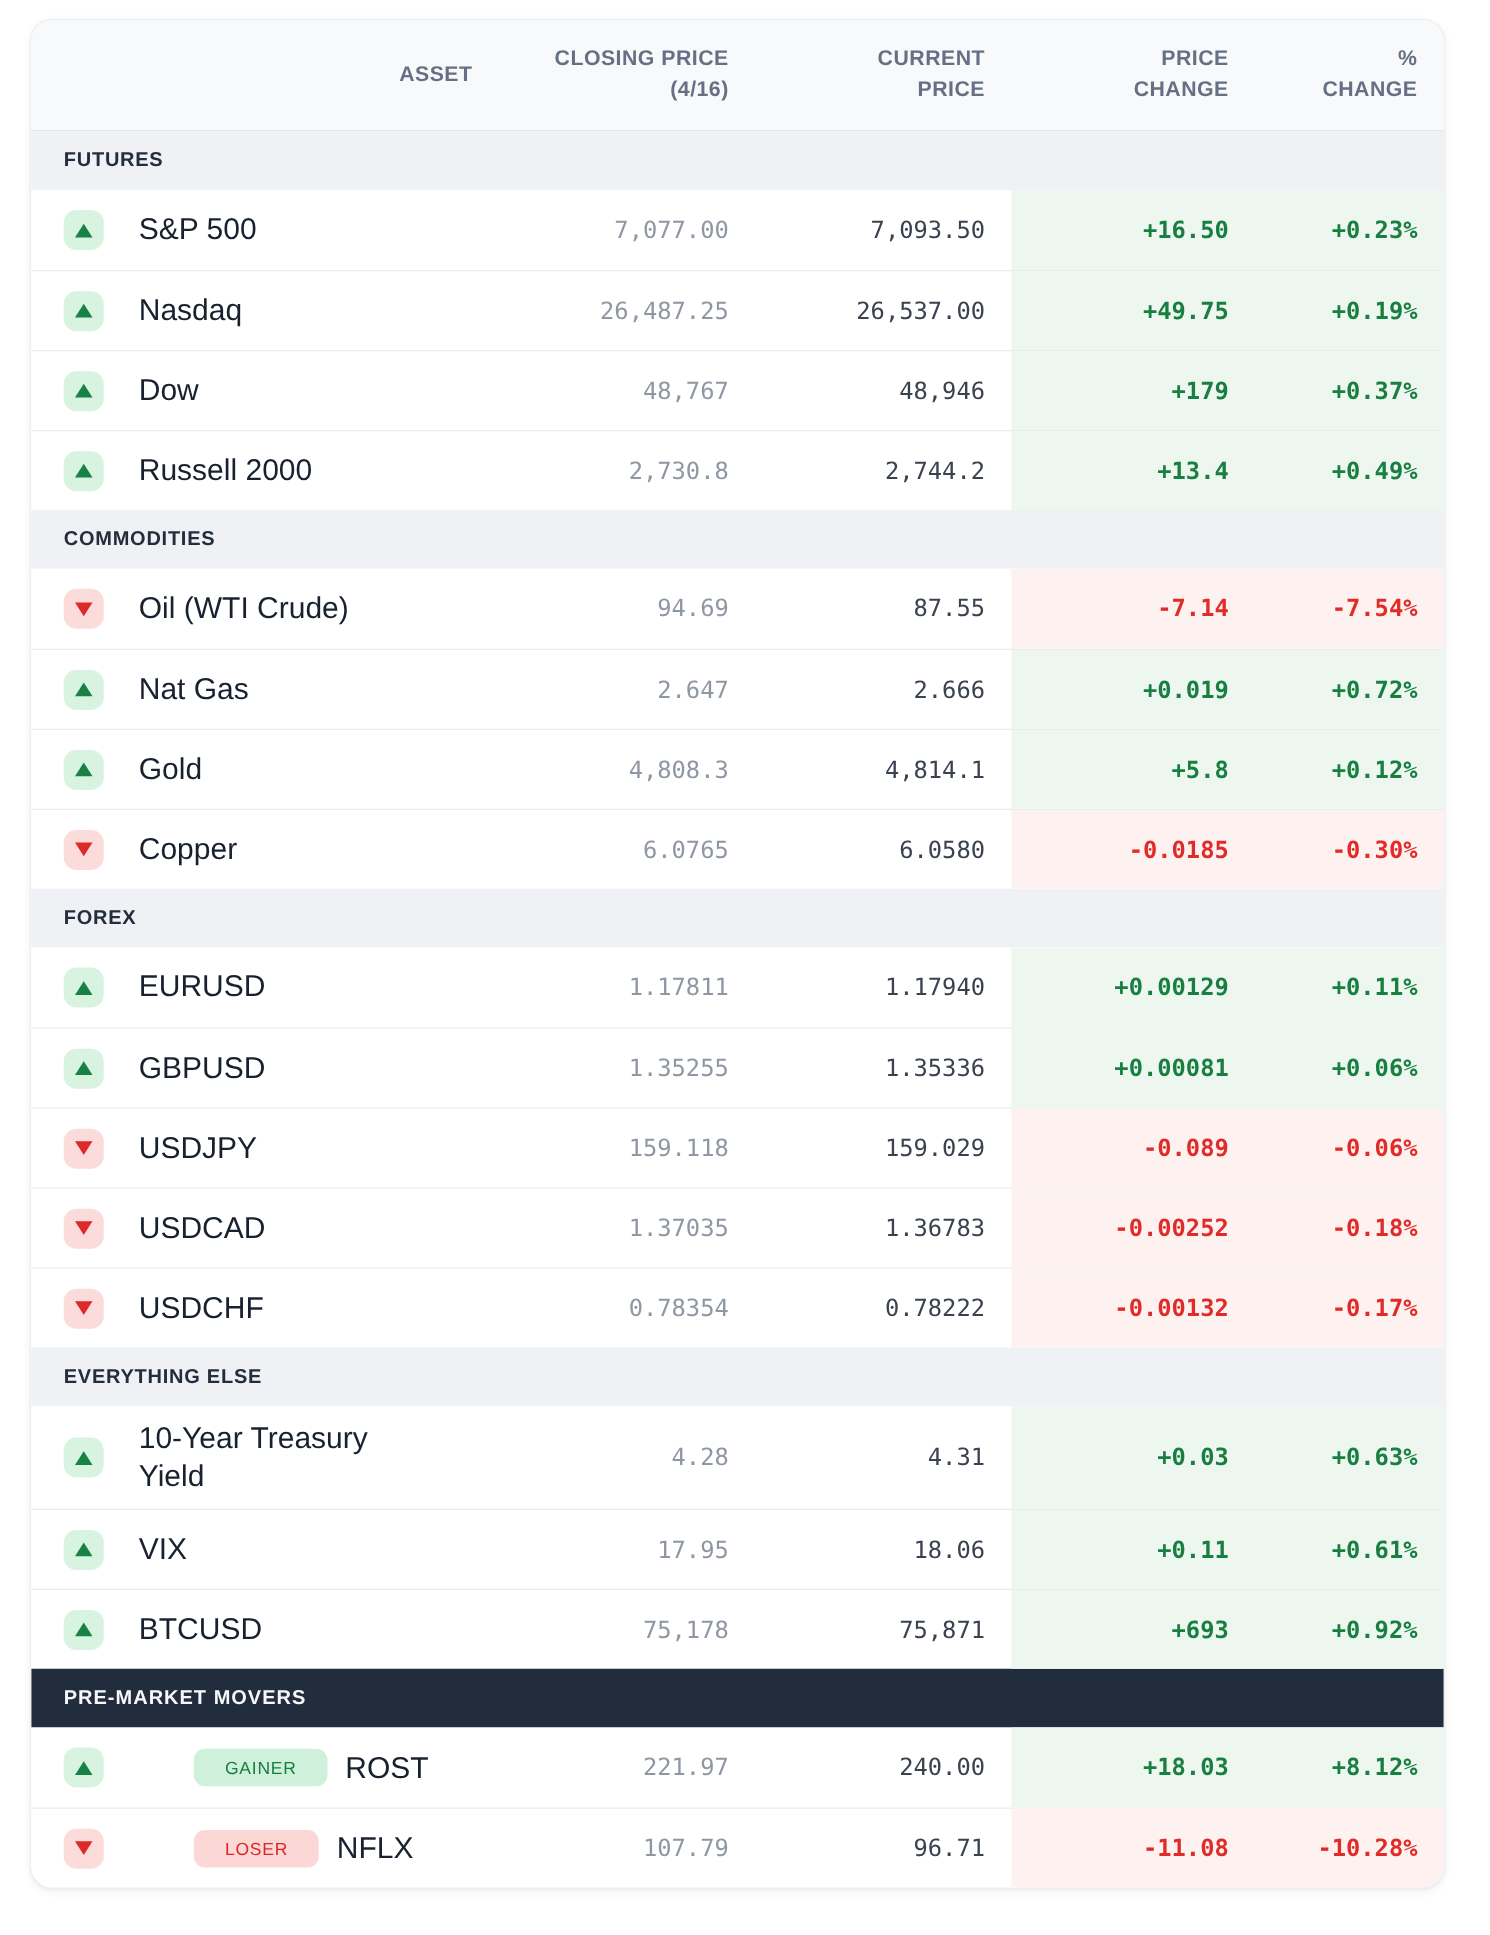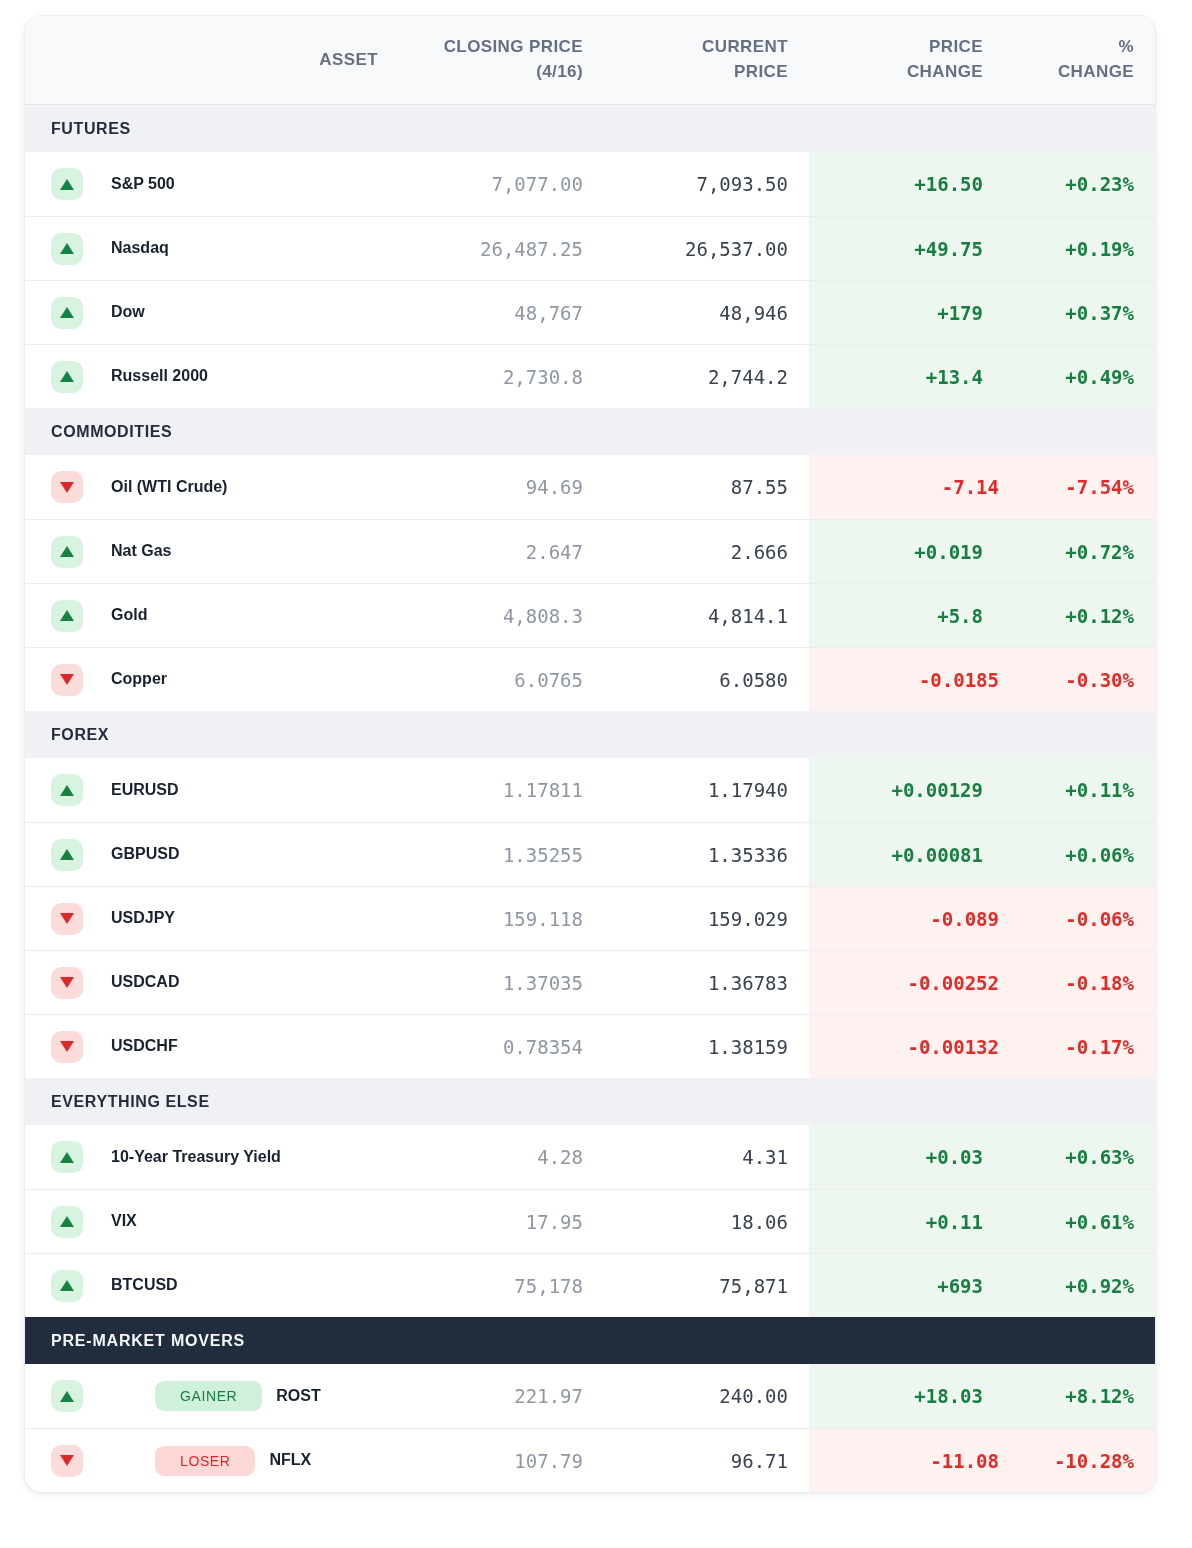--- a/index.html
+++ b/index.html
@@ -74,32 +74,32 @@
   .row.up .tri{border-left:7px solid transparent;border-right:7px solid transparent;border-bottom:11px solid #178243;}
   .row.down .tri{border-left:7px solid transparent;border-right:7px solid transparent;border-top:11px solid #dc2a2a;}
   .mover-pill{
     display:none;margin-right:14px;padding:7px 25px;border-radius:9px;
     font-size:14px;font-weight:400;letter-spacing:.6px;margin-left:44px;
   }
   .mover-pill.show{display:inline-block;}
   .mover-pill.up{background:#cff0da;color:#157f3e;}
   .mover-pill.down{background:#fbd8d6;color:#e02424;}
   .asset-name{
-    font-size:16px;font-weight:700;color:var(--asset-text);
+    font-size:24px;font-weight:400;color:var(--asset-text);
     max-width:200px;line-height:1.3;
   }
   .num{
     font-family:"DejaVu Sans Mono","Liberation Mono",monospace;
     font-size:19px;justify-content:flex-end;text-align:right;
   }
   .cell-closing{color:var(--closing-text);}
   .cell-current{color:var(--current-text);padding-right:21px;}
   .zone{height:100%;}
   .row.up .zone{background:var(--positive-bg);}
-  .row.down .zone{background:var(--negative-bg);padding-left:16px;}
+  .row.down .zone{background:var(--negative-bg);}
   .zone .num{font-weight:700;height:100%;}
   .row.up .zone .num{color:var(--positive-text);}
   .row.down .zone .num{color:var(--negative-text);}
 </style>
 </head>
 <body>
 
 <div class="card">
 
   <div class="table-header">
@@ -340,21 +340,21 @@
 
   <div class="row down">
     <div class="cell cell-asset">
       <span class="dir-badge">
                 <span class="tri"></span>
               </span>
 
       <span class="asset-name">USDCHF</span>
     </div>
     <div class="cell num cell-closing">0.78354</div>
-    <div class="cell num cell-current">1.38159</div>
+    <div class="cell num cell-current">0.78222</div>
     <div class="zone zone-cols">
       <div class="cell num cell-change">-0.00132</div>
       <div class="cell num cell-pct">-0.17%</div>
     </div>
   </div>
 </div>
   </section>
 
   <section>
     <div class="section-header light">

